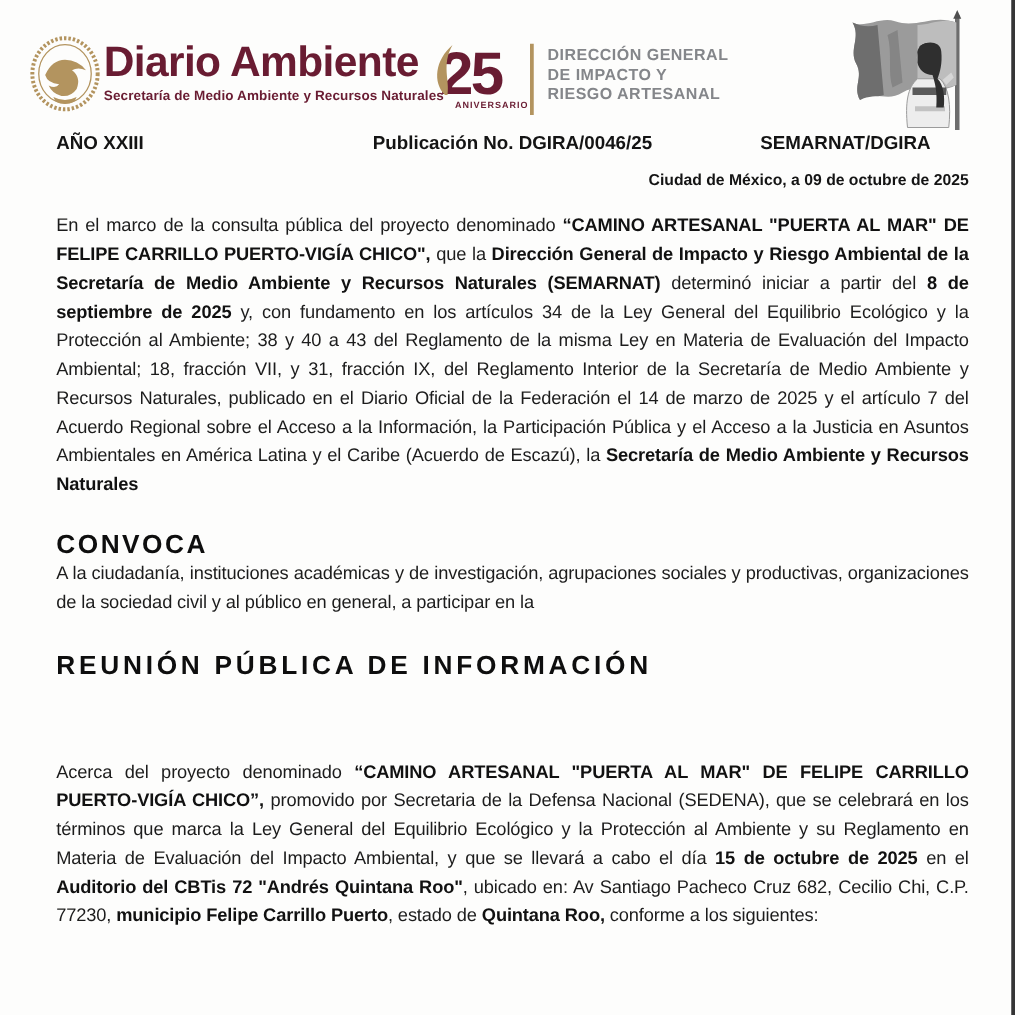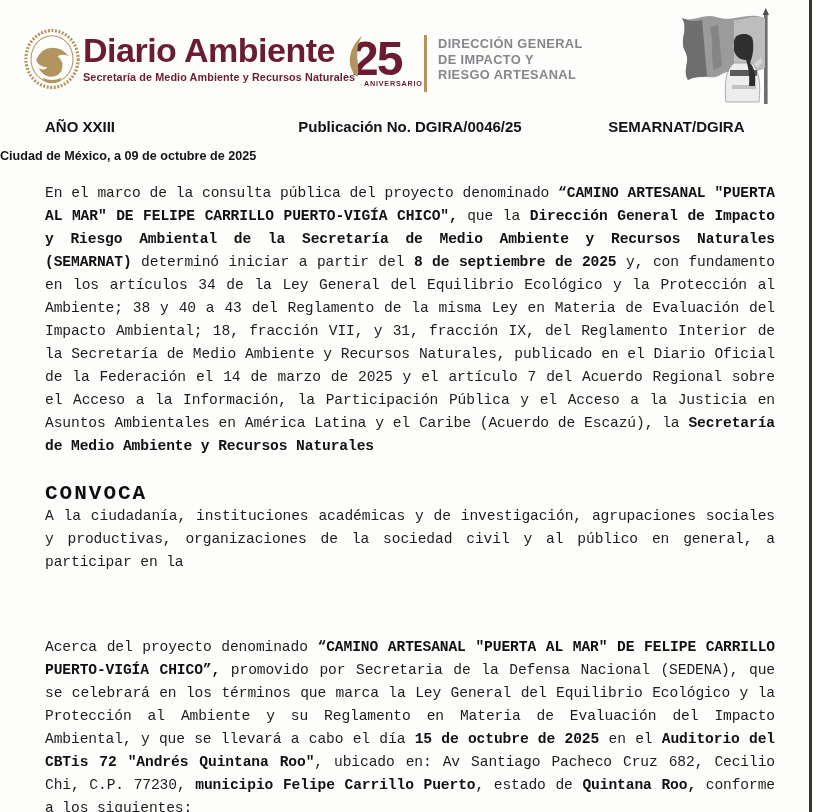--- a/index.html
+++ b/index.html
@@ -32,32 +32,32 @@
   .division {
     position: absolute; left: 438px; top: 36px;
     font-size: 12.8px; font-weight: 700; color: #84868a;
     line-height: 15.5px; letter-spacing: 0.4px;
   }
   .flag-illustration { position: absolute; left: 662px; top: 8px; width: 132px; height: 98px; }
 
   
   .meta-row {
     display: grid; grid-template-columns: 1fr 1.7fr 1fr;
-    padding: 0 41px 0 45px; margin-top: 12px;
+    padding: 0 41px 0 45px; margin-top: 0;
     font-size: 15px; font-weight: 700; color: #141414;
   }
   .meta-center { text-align: center; }
   .meta-right { text-align: center; }
   .dateline {
-    padding-right: 41px; margin-top: 14px;
+    text-align: right; padding-right: 41px; margin-top: 14px;
     font-size: 12.6px; font-weight: 700; color: #141414;
   }
 
   
-  .doc-body { padding: 0 41px 0 45px; font-family: Liberation Mono, monospace; }
+  .doc-body { padding: 0 41px 0 45px; }
   .doc-par {
     font-size: 14.6px; line-height: 23px; text-align: justify;
     letter-spacing: -0.1px; color: #1c1c1c; margin: 0;
   }
   .doc-par strong { font-weight: 700; color: #111; }
   .p-intro { margin-top: 19px; }
   .p-audience { }
   .p-details { margin-top: 62px; }
   .doc-heading {
     text-align: left; font-size: 21px; font-weight: 800; color: #0e0e0e;
@@ -131,20 +131,21 @@
   <div class="dateline">Ciudad de México, a 09 de octubre de 2025</div>
 
   <div class="doc-body">
 
     <p class="doc-par p-intro"><span>En el marco de la consulta pública del proyecto denominado </span><strong>“CAMINO ARTESANAL "PUERTA AL MAR" DE FELIPE CARRILLO PUERTO-VIGÍA CHICO",</strong><span> que la </span><strong>Dirección General de Impacto y Riesgo Ambiental de la Secretaría de Medio Ambiente y Recursos Naturales (SEMARNAT)</strong><span> determinó iniciar a partir del </span><strong>8 de septiembre de 2025</strong><span> y, con fundamento en los artículos 34 de la Ley General del Equilibrio Ecológico y la Protección al Ambiente; 38 y 40 a 43 del Reglamento de la misma Ley en Materia de Evaluación del Impacto Ambiental; 18, fracción VII, y 31, fracción IX, del Reglamento Interior de la Secretaría de Medio Ambiente y Recursos Naturales, publicado en el Diario Oficial de la Federación el 14 de marzo de 2025 y el artículo 7 del Acuerdo Regional sobre el Acceso a la Información, la Participación Pública y el Acceso a la Justicia en Asuntos Ambientales en América Latina y el Caribe (Acuerdo de Escazú), la </span><strong>Secretaría de Medio Ambiente y Recursos Naturales</strong></p>
 
     <h2 class="doc-heading h-convoca">CONVOCA</h2>
 
     <p class="doc-par p-audience"><span>A la ciudadanía, instituciones académicas y de investigación, agrupaciones sociales y productivas, organizaciones de la sociedad civil y al público en general, a participar en la</span></p>
 
+    <h2 class="doc-heading h-reunion">REUNIÓN PÚBLICA DE INFORMACIÓN</h2>
 
     <p class="doc-par p-details"><span>Acerca del proyecto denominado </span><strong>“CAMINO ARTESANAL "PUERTA AL MAR" DE FELIPE CARRILLO PUERTO-VIGÍA CHICO”,</strong><span> promovido por Secretaria de la Defensa Nacional (SEDENA), que se celebrará en los términos que marca la Ley General del Equilibrio Ecológico y la Protección al Ambiente y su Reglamento en Materia de Evaluación del Impacto Ambiental, y que se llevará a cabo el día </span><strong>15 de octubre de 2025</strong><span> en el </span><strong>Auditorio del CBTis 72 "Andrés Quintana Roo"</strong><span>, ubicado en: Av Santiago Pacheco Cruz 682, Cecilio Chi, C.P. 77230, </span><strong>municipio Felipe Carrillo Puerto</strong><span>, estado de </span><strong>Quintana Roo,</strong><span> conforme a los siguientes:</span></p>
 
   </div>
 
   <div class="page-edge-line"></div>
 
 </div>
 
 </body></html>

